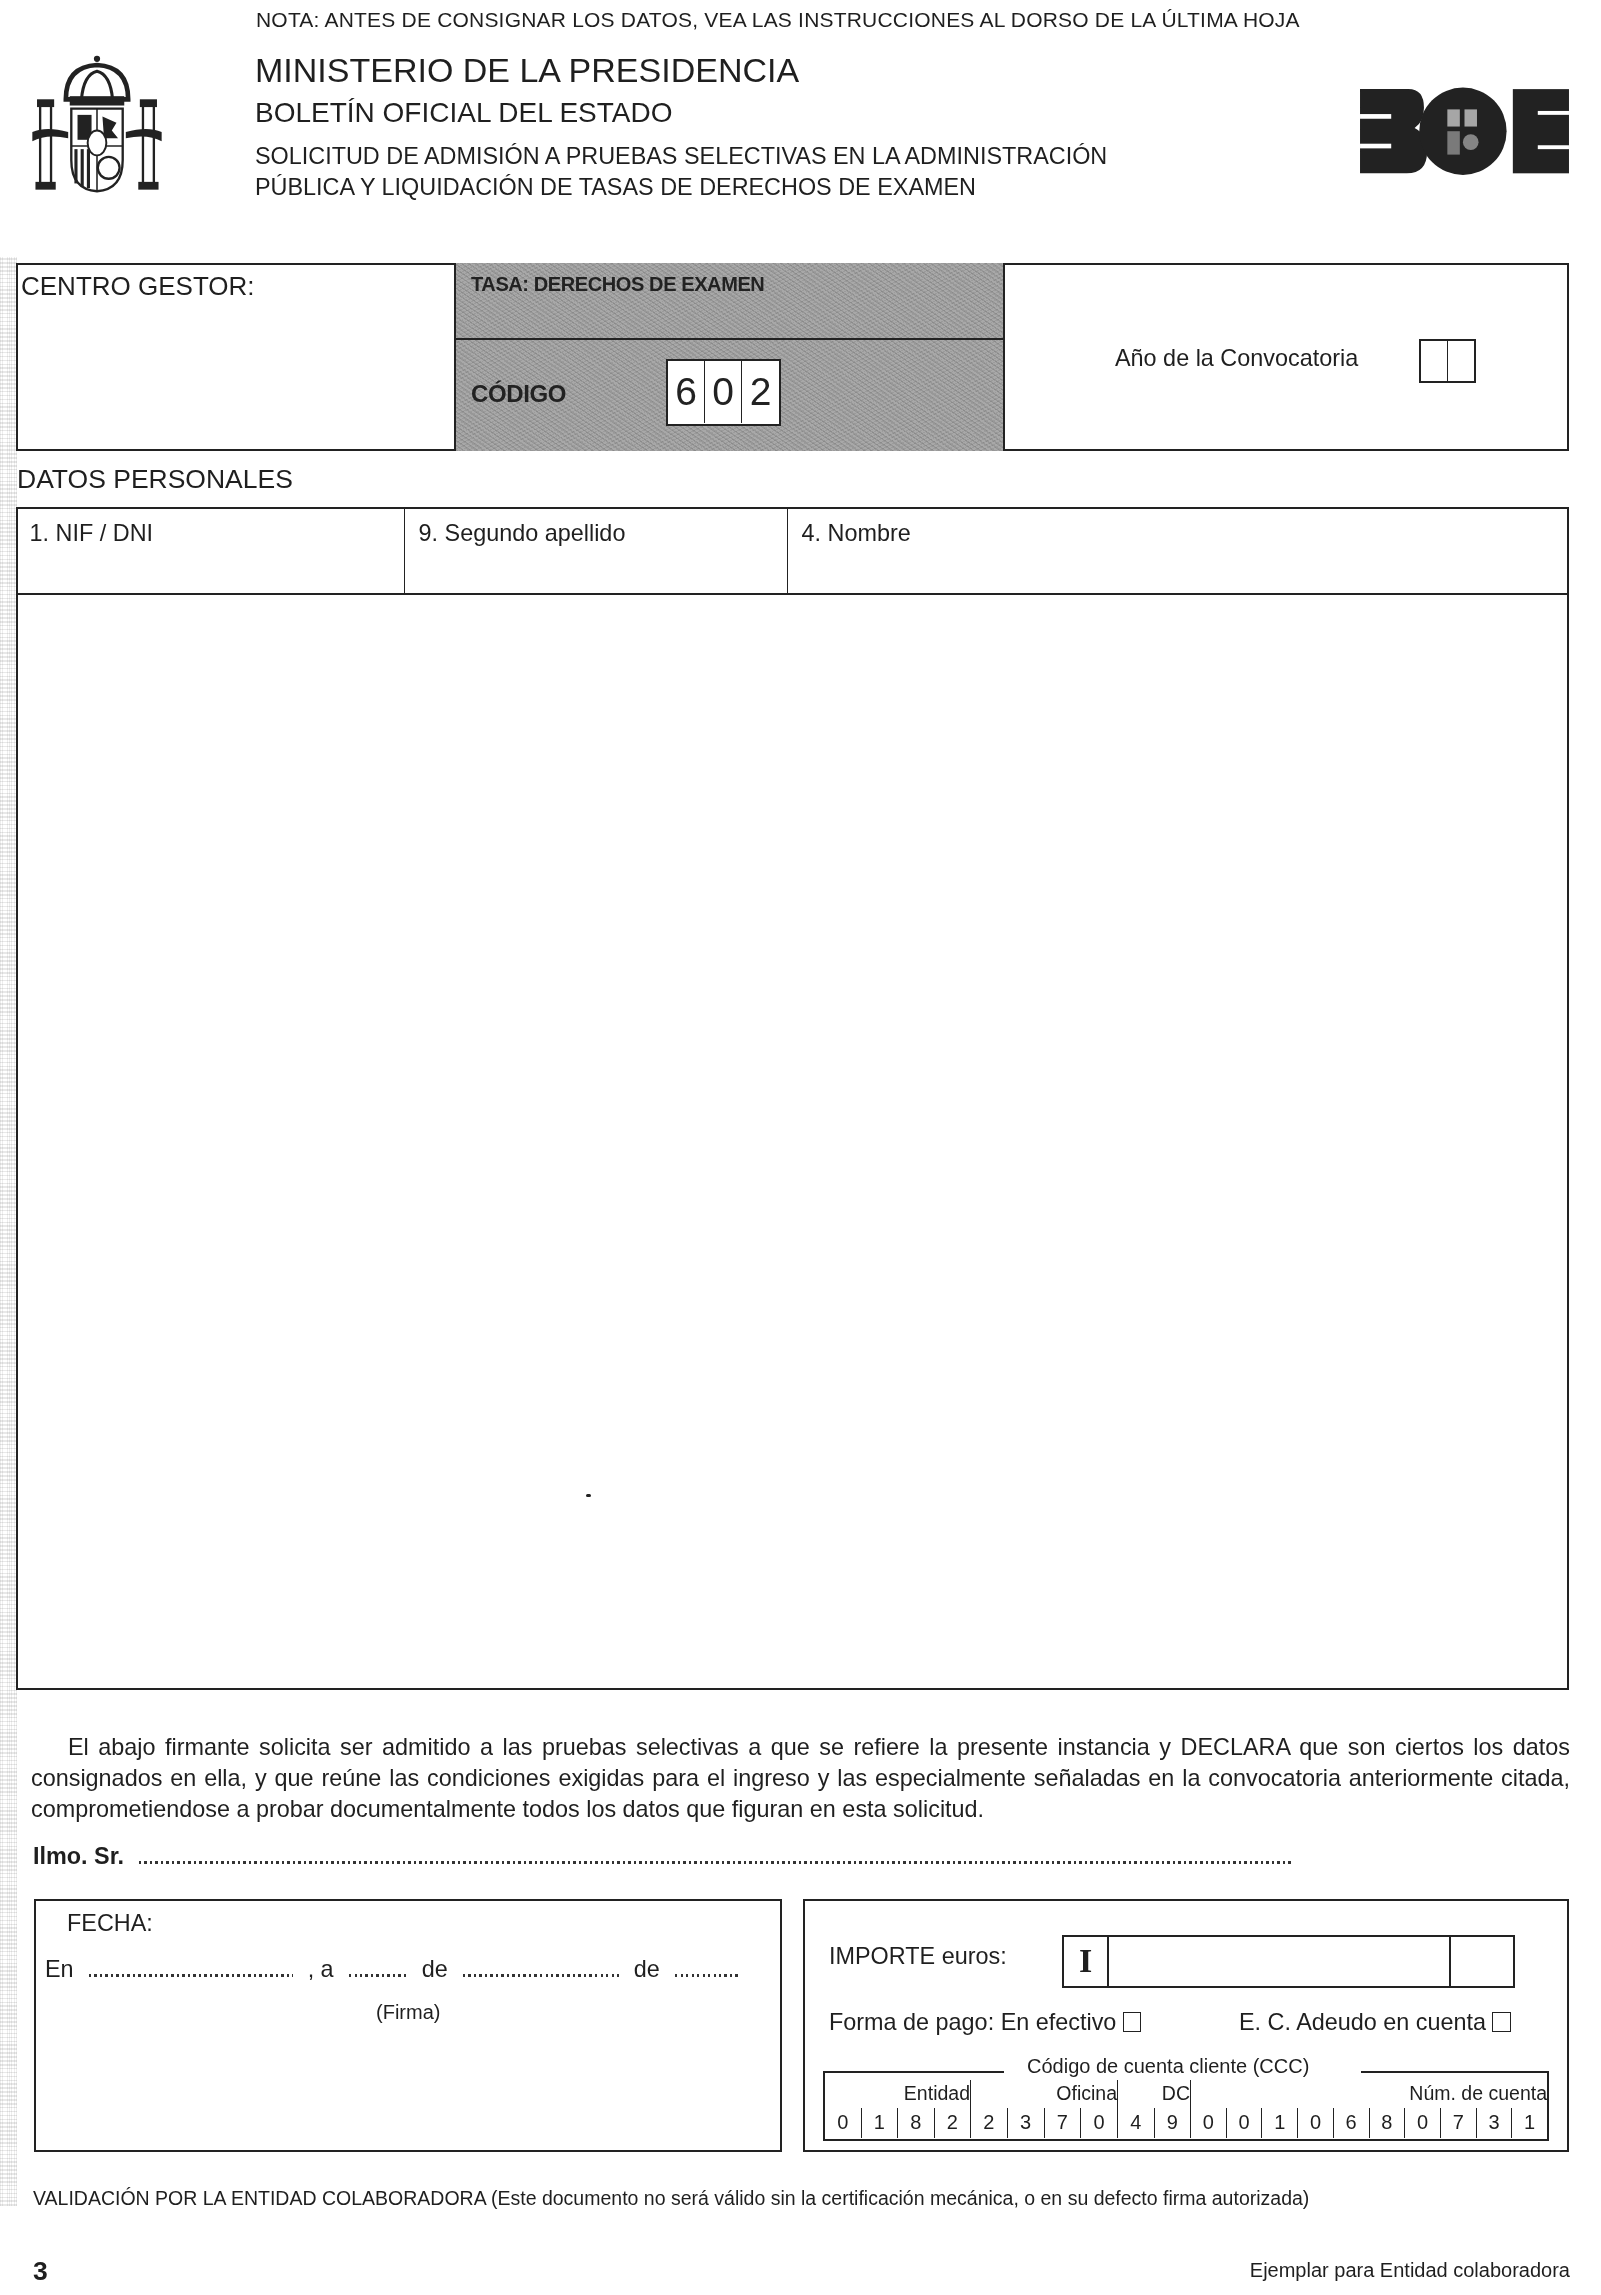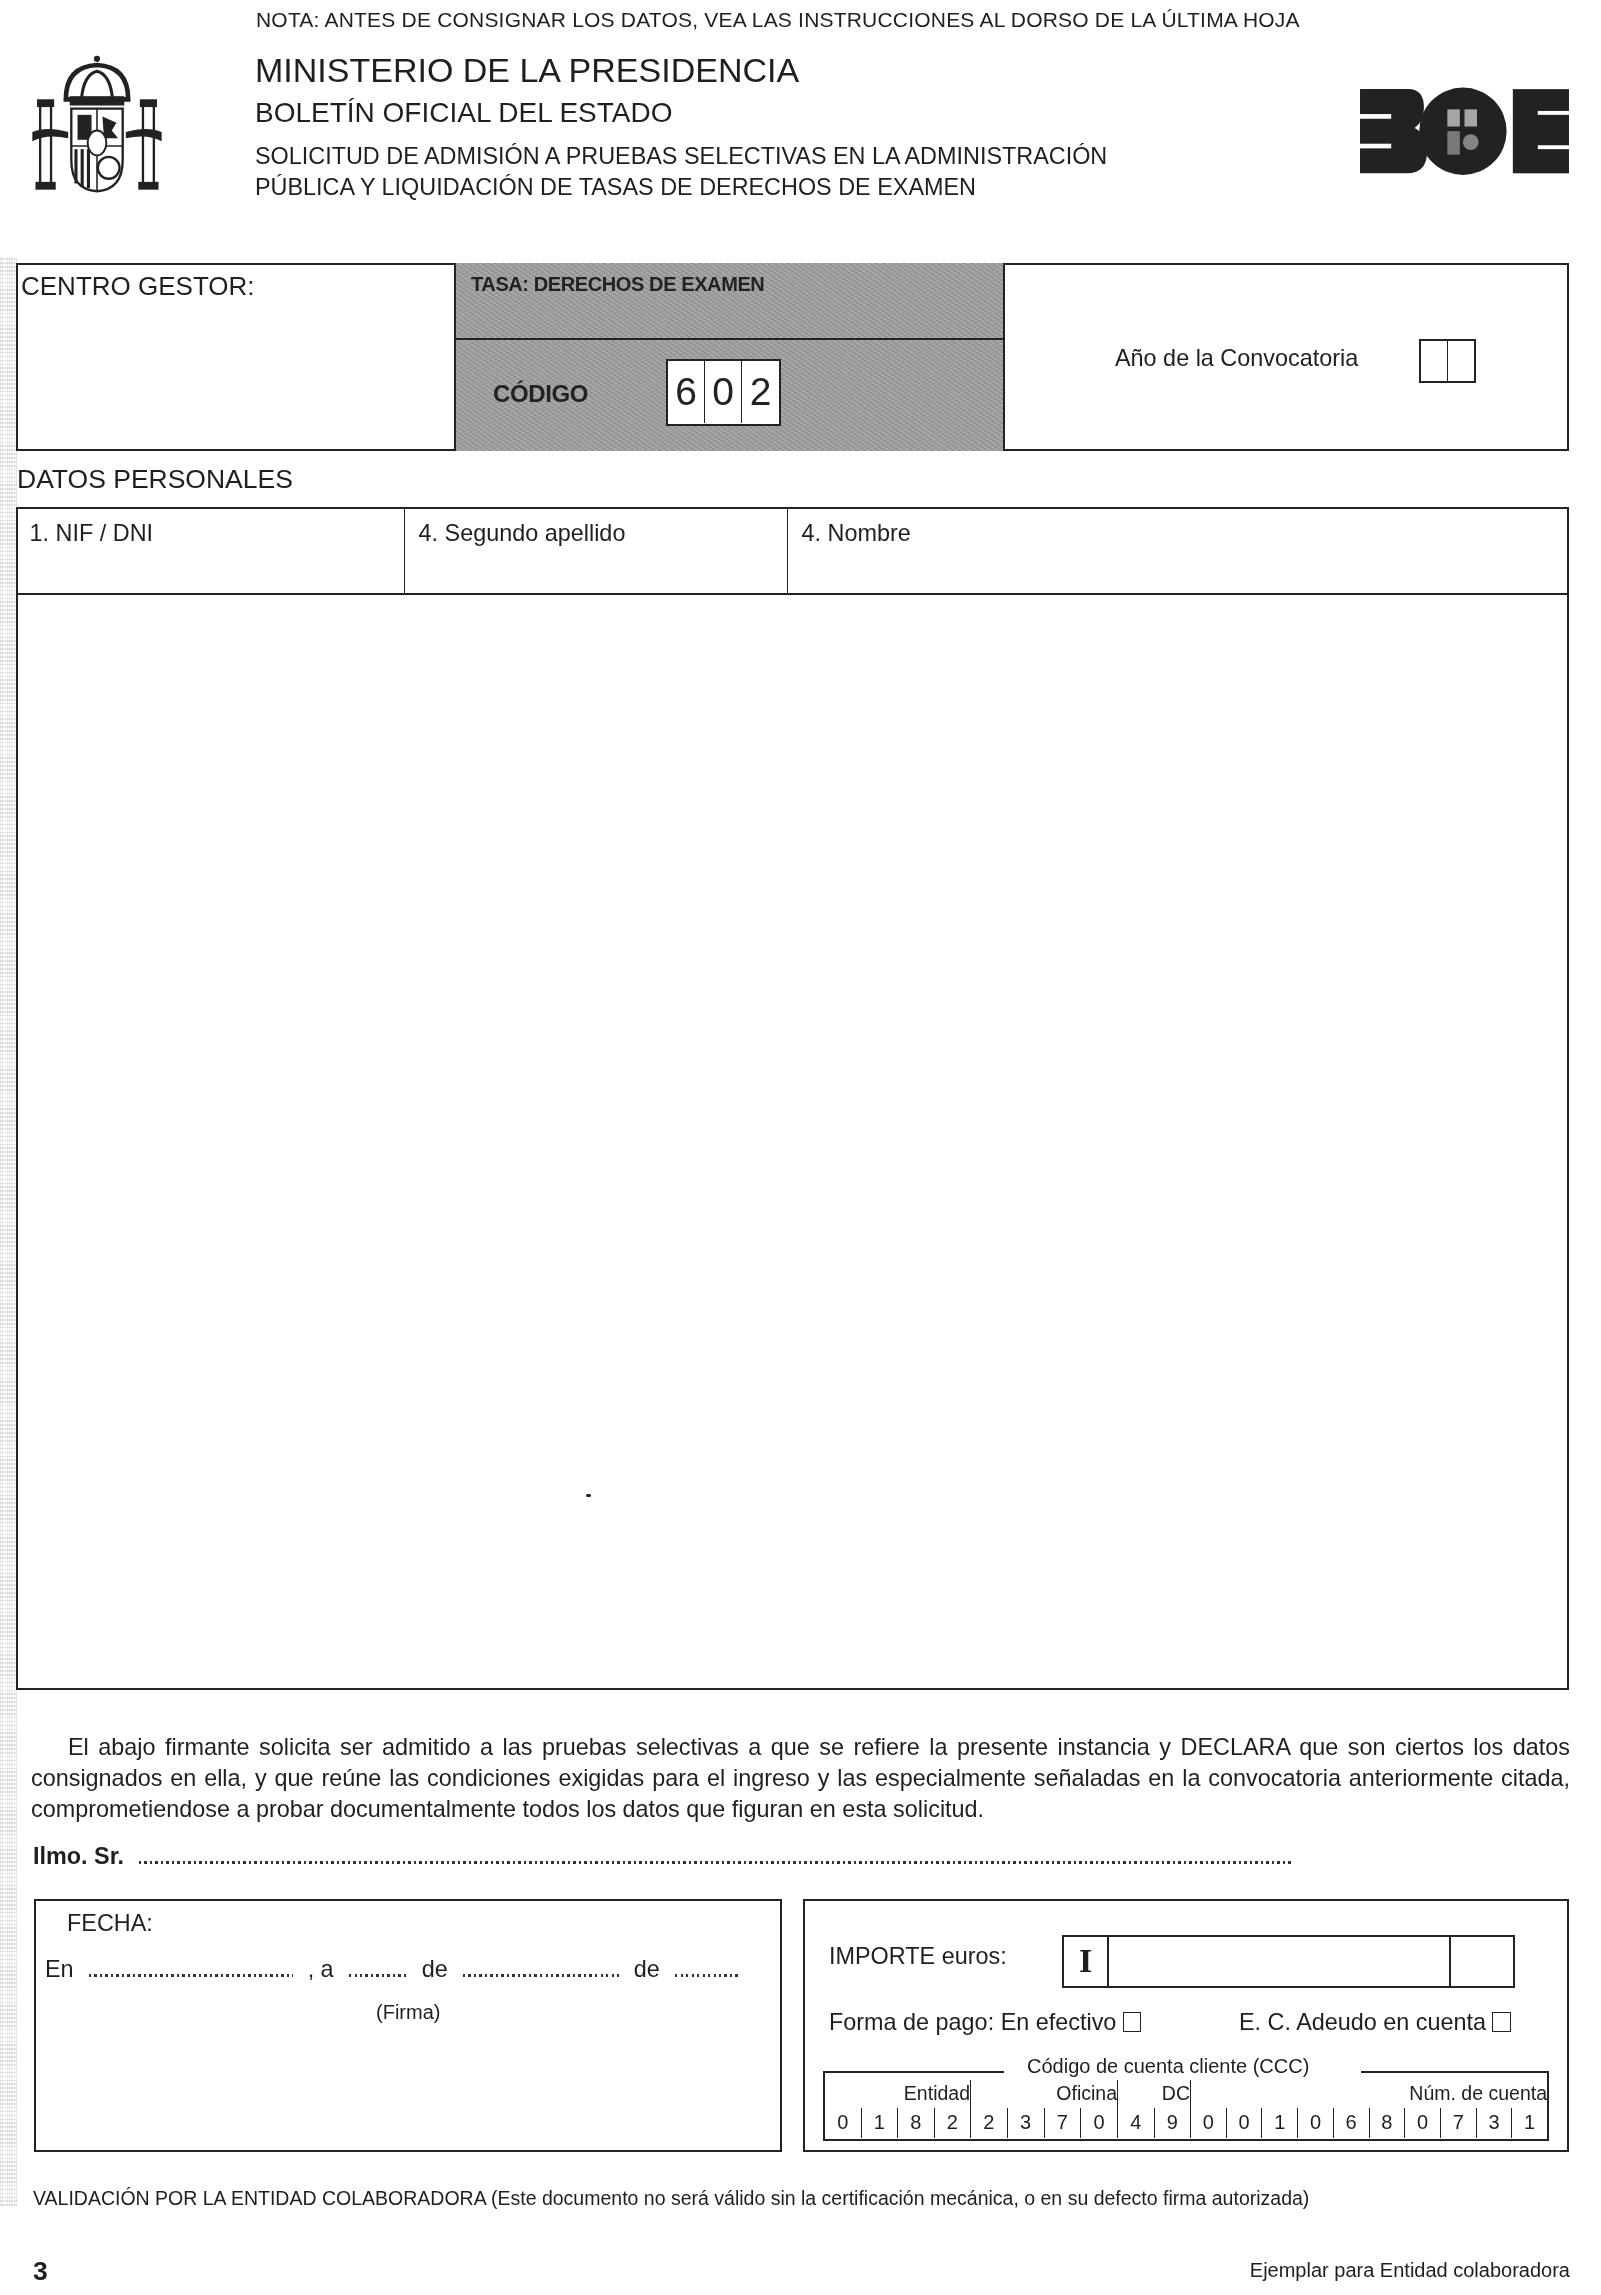--- a/index.html
+++ b/index.html
@@ -36,21 +36,21 @@
   .tasa-panel {
     left: 454px; top: 263px; width: 551px; height: 188px;
     border-left: 2.3px solid #222; border-right: 2.3px solid #222;
     background:
       repeating-linear-gradient(35deg, rgba(0,0,0,0.10) 0 1.6px, rgba(255,255,255,0) 1.6px 3.9px),
       repeating-linear-gradient(-25deg, rgba(0,0,0,0.08) 0 0.8px, rgba(255,255,255,0) 0.8px 3.1px),
       #a8a8a8;
   }
   .tasa-divider { left: 454px; top: 338px; width: 551px; height: 2.3px; background: #222; }
   .tasa-label { left: 471px; top: 273px; font-size: 20px; font-weight: bold; color: #222; white-space: nowrap; letter-spacing: -0.4px; }
-  .codigo-label { left: 493px; top: 380px; font-size: 24px; font-weight: bold; color: #222; white-space: nowrap; letter-spacing: -0.4px; }
+  .codigo-label { left: 471px; top: 380px; font-size: 24px; font-weight: bold; color: #222; white-space: nowrap; letter-spacing: -0.4px; }
   .codigo-boxes { left: 666px; top: 359px; height: 67px; display: flex; background: #fff; border: 2.3px solid #222; }
   .codigo-digit {
     width: 37px; height: 62px; font-size: 39px; line-height: 62px; text-align: center;
     border-right: 1.6px solid #222; color: #222;
   }
   .codigo-digit:last-child { border-right: none; }
   .anio-label { left: 1115px; top: 345px; font-size: 23.4px; white-space: nowrap; }
   .anio-boxes { left: 1419px; top: 339px; display: flex; border: 2.3px solid #222; height: 44px; }
   .anio-box { width: 26.5px; height: 40px; border-right: 1.6px solid #222; }
   .anio-box:last-child { border-right: none; }
@@ -194,21 +194,21 @@
   <div class="anio-box"></div>
 </div>
 
 <div class="abs datos-title">DATOS PERSONALES</div>
 <div class="abs datos-table"></div>
 <div class="abs datos-header">
   <div class="datos-col" style="width:389px">
     <span>1. NIF / DNI</span>
   </div>
   <div class="datos-col" style="width:383px">
-    <span>4. Segundo apellido</span>
+    <span>9. Segundo apellido</span>
   </div>
   <div class="datos-col" style="width:387px">
     <span>4. Nombre</span>
   </div>
 </div>
 <div class="abs speck"></div>
 
 <div class="abs declaracion">El abajo firmante solicita ser admitido a las pruebas selectivas a que se refiere la presente instancia y DECLARA que son ciertos los datos consignados en ella, y que reúne las condiciones exigidas para el ingreso y las especialmente señaladas en la convocatoria anteriormente citada, comprometiendose a probar documentalmente todos los datos que figuran en esta solicitud.</div>
 <div class="abs ilmo">Ilmo. Sr.</div>
 <div class="abs ilmo-dots"></div>

